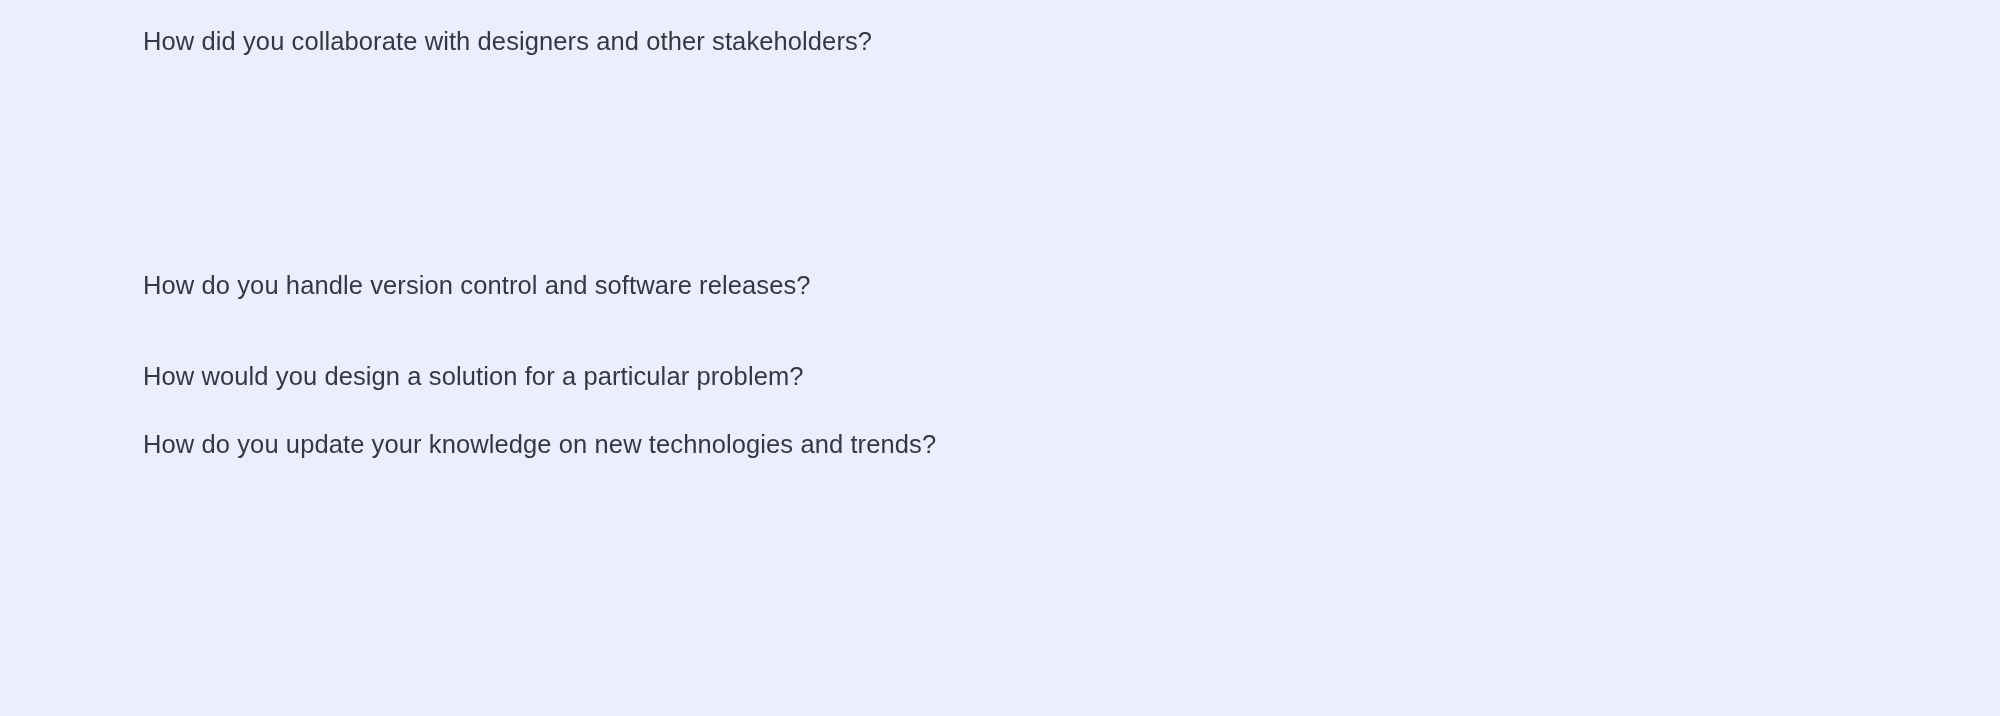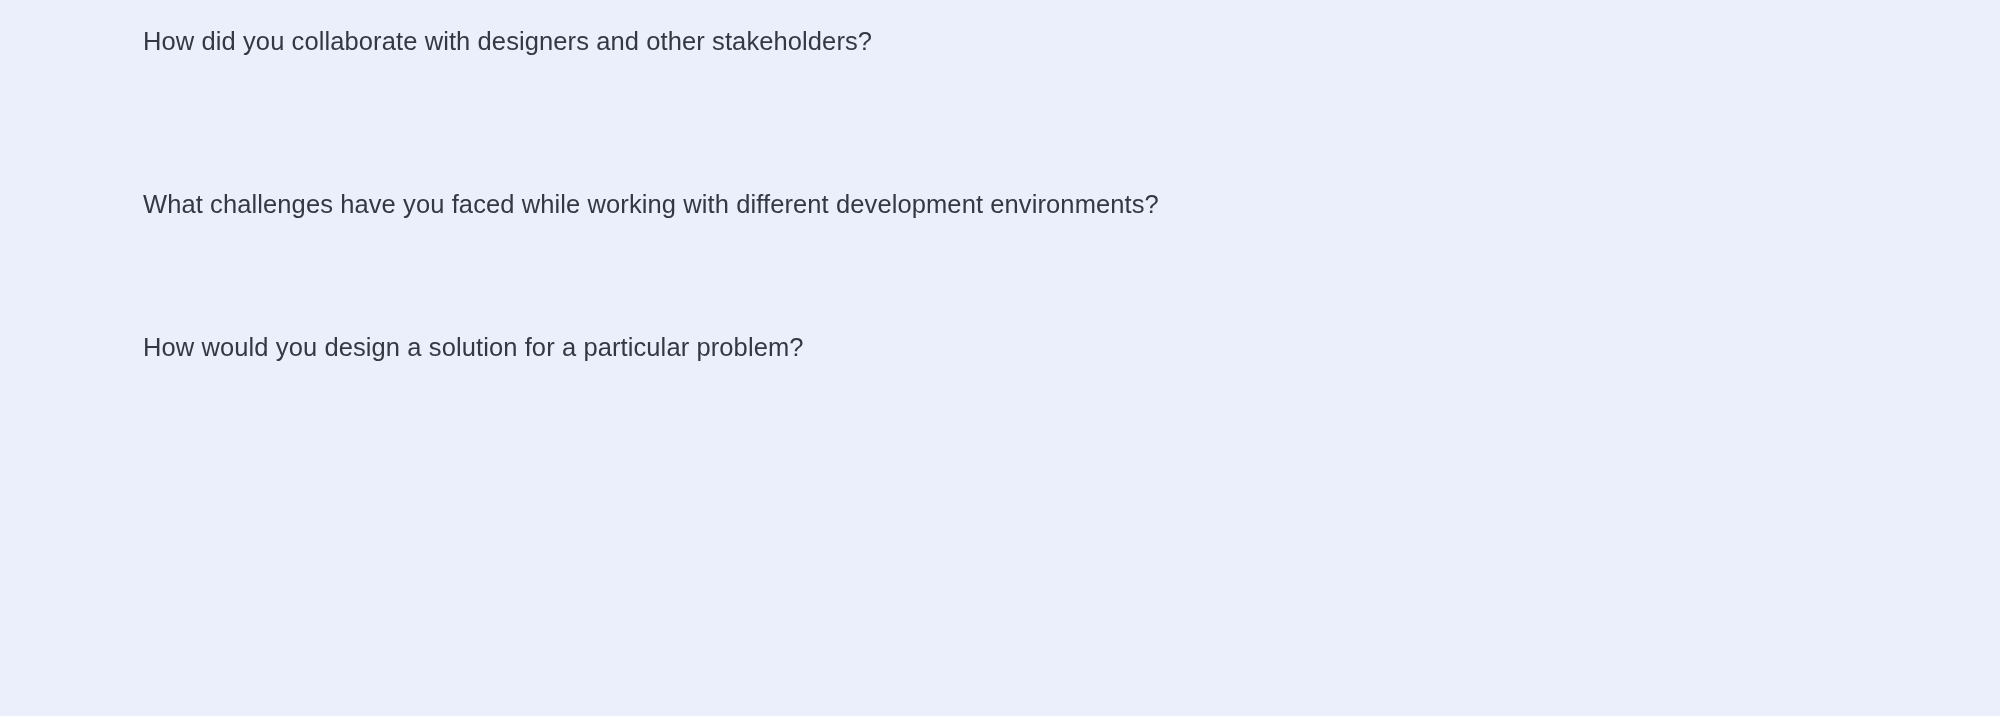--- a/index.html
+++ b/index.html
@@ -34,30 +34,33 @@
     color: #333842;
     font-size: 25.5px;
     font-weight: 400;
     letter-spacing: 0.1px;
     -webkit-font-smoothing: antialiased;
   }
   .q0 { top: 26px; }
   .q1 { top: 107px; }
   .q2 { top: 189px; }
   .q3 { top: 270px; }
-  .q4 { top: 332px; }
+  .q4 { top: 361px; }
   .q5 { top: 429px; }
   .q6 { top: 506px; }
 </style>
 </head>
 <body>
 
 <ul id="question-list">
   <li class="question-item q0">
     <span>How did you collaborate with designers and other stakeholders?</span>
   </li>
-  <li class="question-item q2">
-    <span>What challenges have you faced while working with different development environments?</span>
+  <li class="question-item q3">
+    <span>How do you handle version control and software releases?</span>
   </li>
   <li class="question-item q4">
     <span>How would you design a solution for a particular problem?</span>
   </li>
+  <li class="question-item q5">
+    <span>How do you update your knowledge on new technologies and trends?</span>
+  </li>
 </ul>
 
 </body></html>

